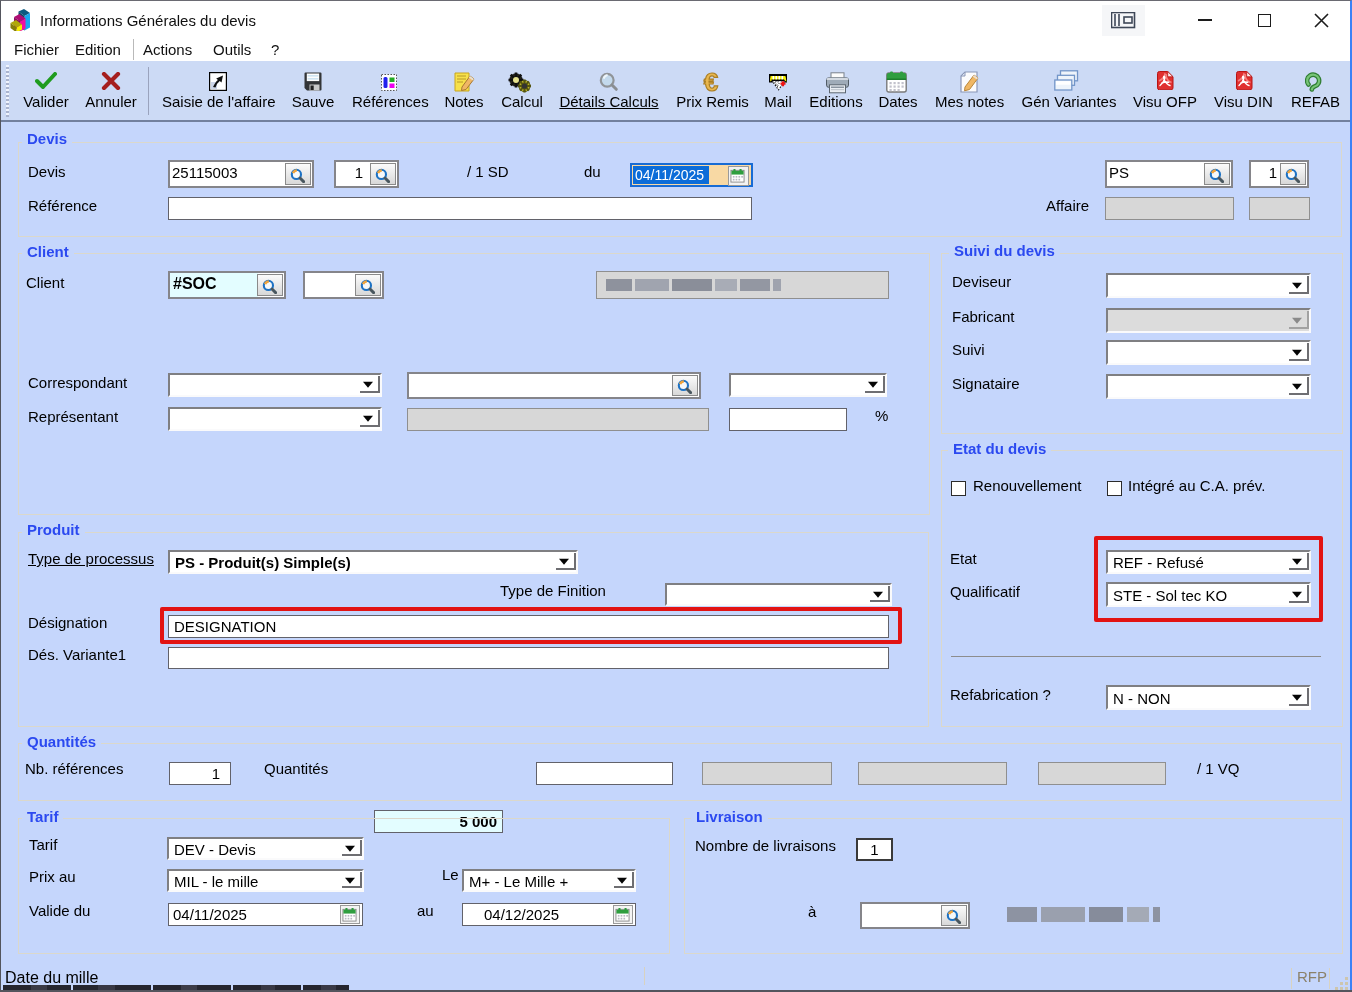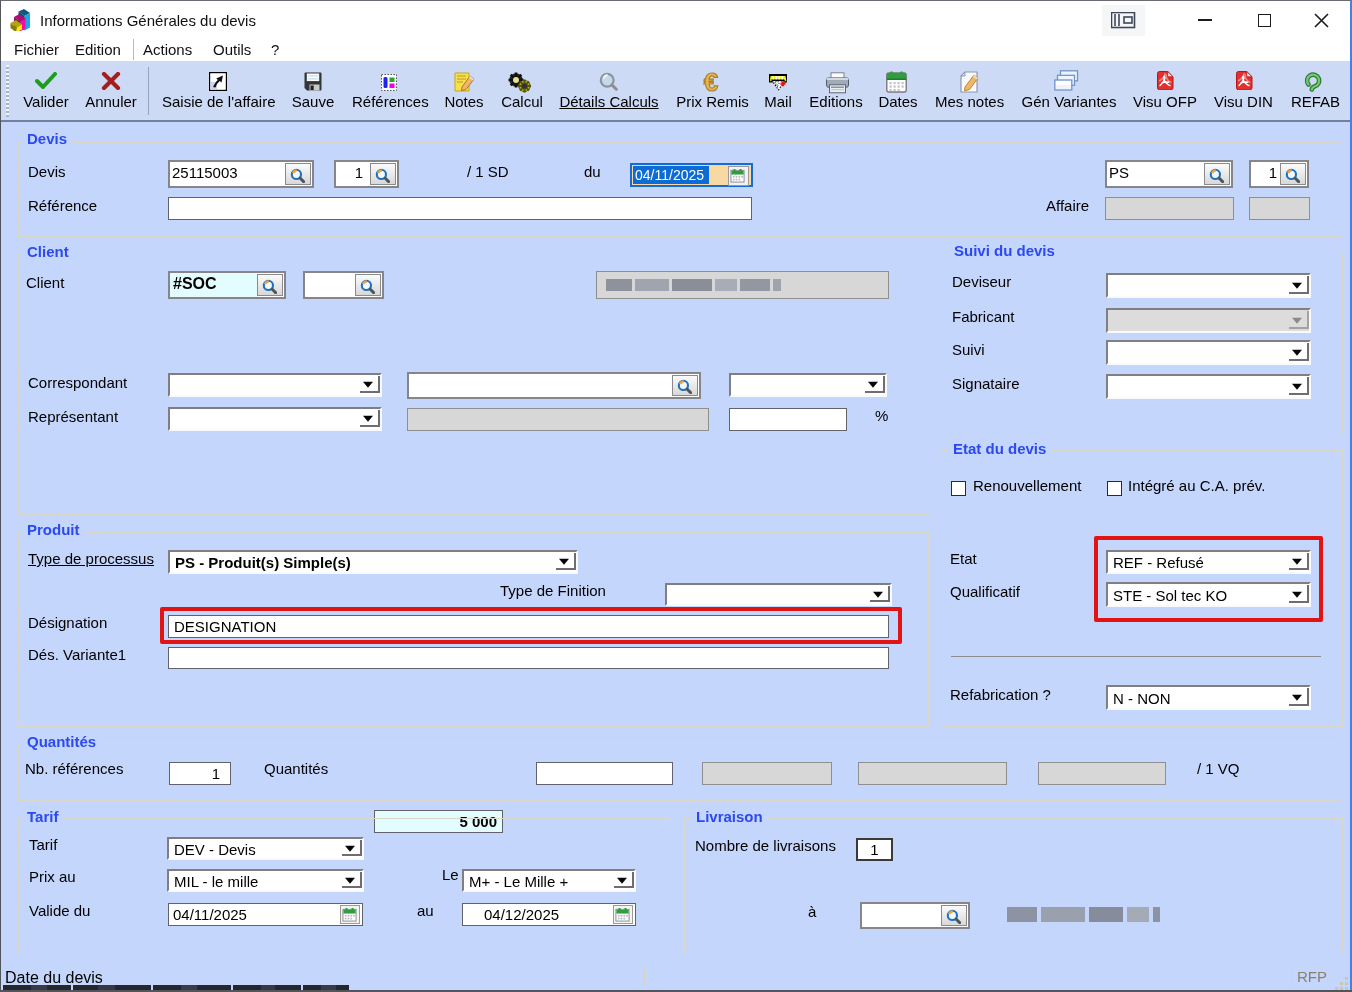--- a/index.html
+++ b/index.html
@@ -551,21 +551,21 @@
     <line x1="10" y1="10" x2="13.6" y2="13.6" stroke="#49575f" stroke-width="2.9" stroke-linecap="round"></line>
   </svg>
       </div>
 </div>
 <div class="m" style="left:1006px;top:906px;width:30px;height:15px;background:#8d93a2;"></div>
 <div class="m" style="left:1040px;top:906px;width:44px;height:15px;background:#9aa0ae;"></div>
 <div class="m" style="left:1088px;top:906px;width:34px;height:15px;background:#868c9b;"></div>
 <div class="m" style="left:1126px;top:906px;width:22px;height:15px;background:#a4aab6;"></div>
 <div class="m" style="left:1152px;top:906px;width:7px;height:15px;background:#8d93a2;"></div>
 
-<div class="lbl" style="left:4px;top:968px;font-size:16px;">Date du devis</div>
+<div class="lbl" style="left:4px;top:968px;font-size:16px;">Date du mille</div>
 <div class="abs" style="left:643px;top:966px;width:1px;height:18px;background:#d8d2c0;"></div>
 <div class="abs" style="left:1290px;top:967px;width:1px;height:21px;background:#d9d3c1;"></div>
 <div class="abs" style="left:1328px;top:967px;width:1px;height:21px;background:#d9d3c1;"></div>
 <div class="abs" style="left:1296px;top:967px;font-size:15px;color:#8b8169;">RFP</div>
 <svg class="abs" style="left:1334px;top:976px" width="14" height="14" viewBox="0 0 14 14">
   <g fill="#cdc5ad">
     <rect x="10" y="0" width="3" height="3"></rect>
     <rect x="5" y="5" width="3" height="3"></rect>
         <rect x="10" y="5" width="3" height="3"></rect>
     <rect x="0" y="10" width="3" height="3"></rect>

